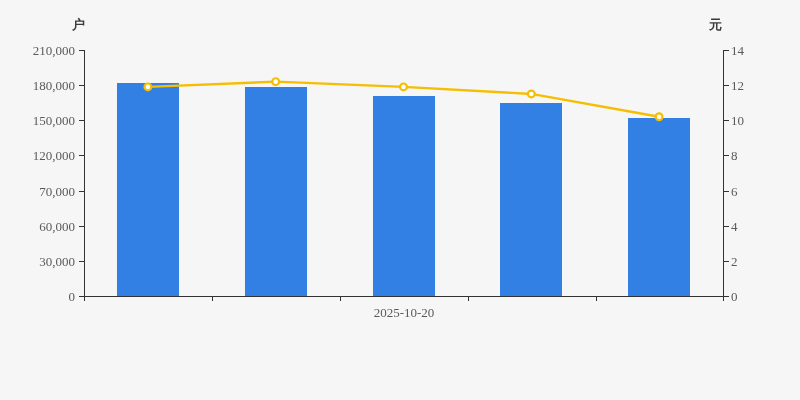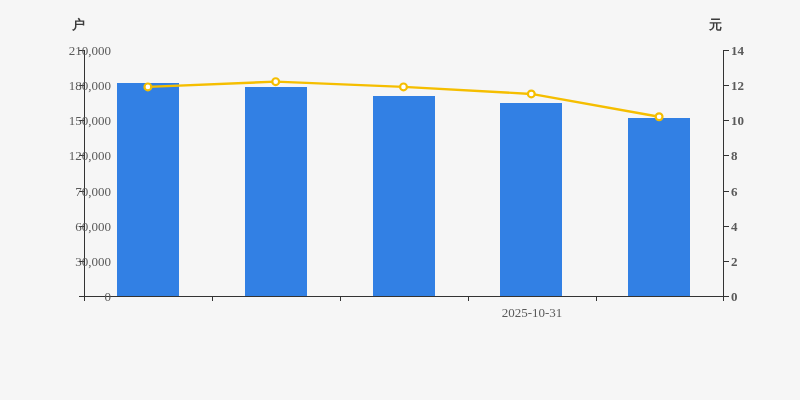--- a/index.html
+++ b/index.html
@@ -64,27 +64,26 @@
   .tick-right { left: 724px; }
 
   .tick-label {
     position: absolute;
     font-size: 13px;
     color: #5a5a5a;
     white-space: nowrap;
     line-height: 13px;
   }
   .tick-label-left {
-    right: 689px;
+    right: 725px;
     text-align: right;
   }
   .tick-label-right {
     left: 731px;
     text-align: left;
-    font-weight: bold;
   }
 
   .x-tick-mark {
     position: absolute;
     top: 296px;
     width: 1px;
     height: 5px;
     background: #333333;
   }
   .x-tick-label {
@@ -158,21 +157,21 @@
   <div class="tick-mark tick-right" style="top:50px"></div>
   <div class="tick-label tick-label-right" style="top:44px">14</div>
 
   <div class="x-tick-mark" style="left:84px"></div>
   <div class="x-tick-mark" style="left:212px"></div>
   <div class="x-tick-mark" style="left:340px"></div>
   <div class="x-tick-mark" style="left:468px"></div>
   <div class="x-tick-mark" style="left:596px"></div>
   <div class="x-tick-mark" style="left:723px"></div>
 
-  <div class="x-tick-label" style="left:468px">2025-10-31</div>
+  <div class="x-tick-label" style="left:340px">2025-10-20</div>
 
   <div id="bars-layer">
       <div class="bar" style="left: 116.9px; top: 82.8px; width: 62px; height: 213.2px; background: rgb(50, 128, 228);"></div>
       <div class="bar" style="left: 244.7px; top: 87.4857px; width: 62px; height: 208.514px; background: rgb(50, 128, 228);"></div>
       <div class="bar" style="left: 372.5px; top: 95.6857px; width: 62px; height: 200.314px; background: rgb(50, 128, 228);"></div>
       <div class="bar" style="left: 500.3px; top: 102.714px; width: 62px; height: 193.286px; background: rgb(50, 128, 228);"></div>
       <div class="bar" style="left: 628.1px; top: 117.943px; width: 62px; height: 178.057px; background: rgb(50, 128, 228);"></div>
     </div>
 
   <svg id="line-layer" viewBox="0 0 800 400">

